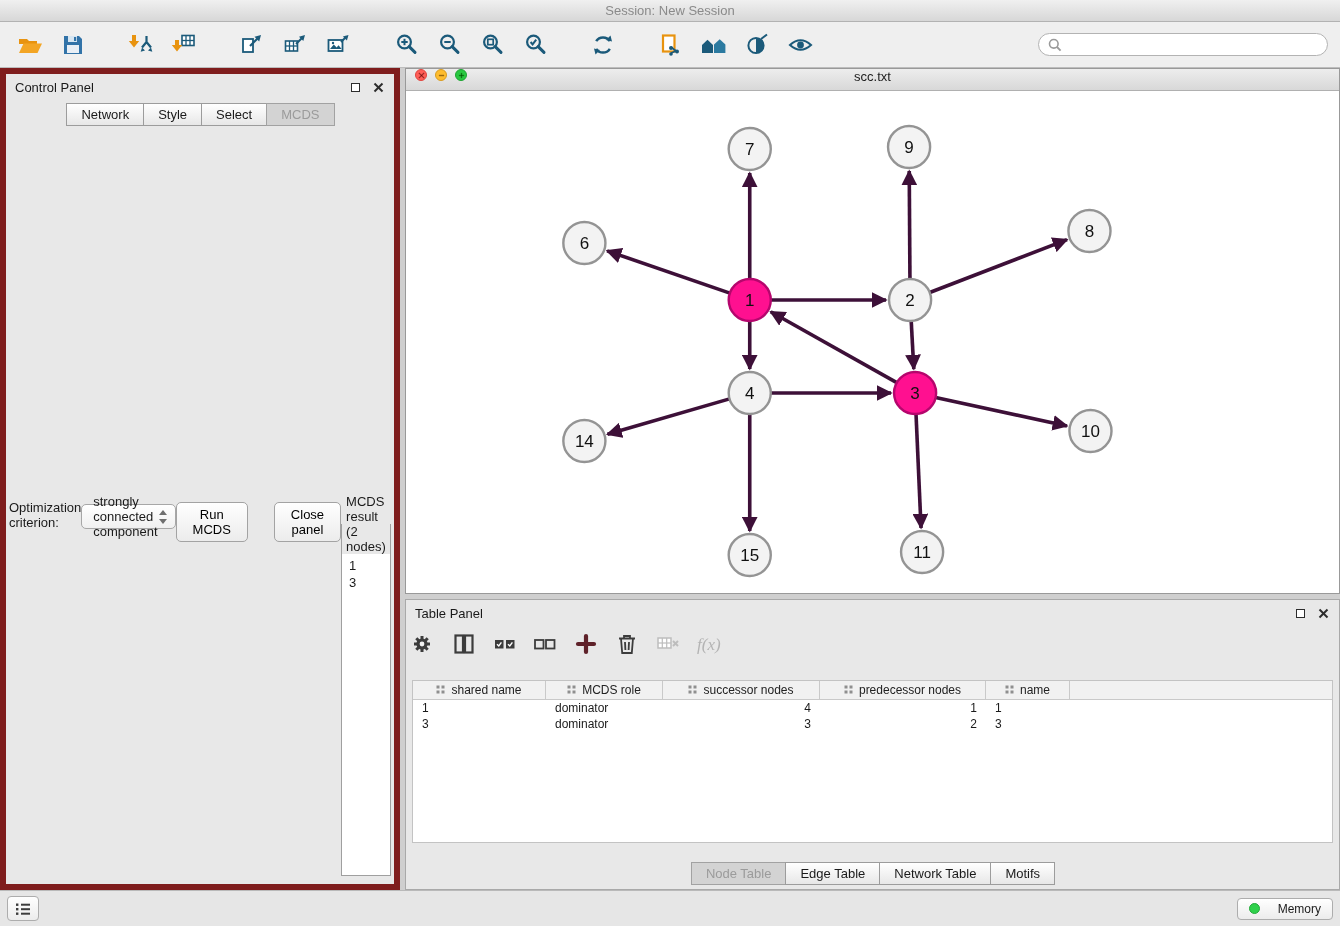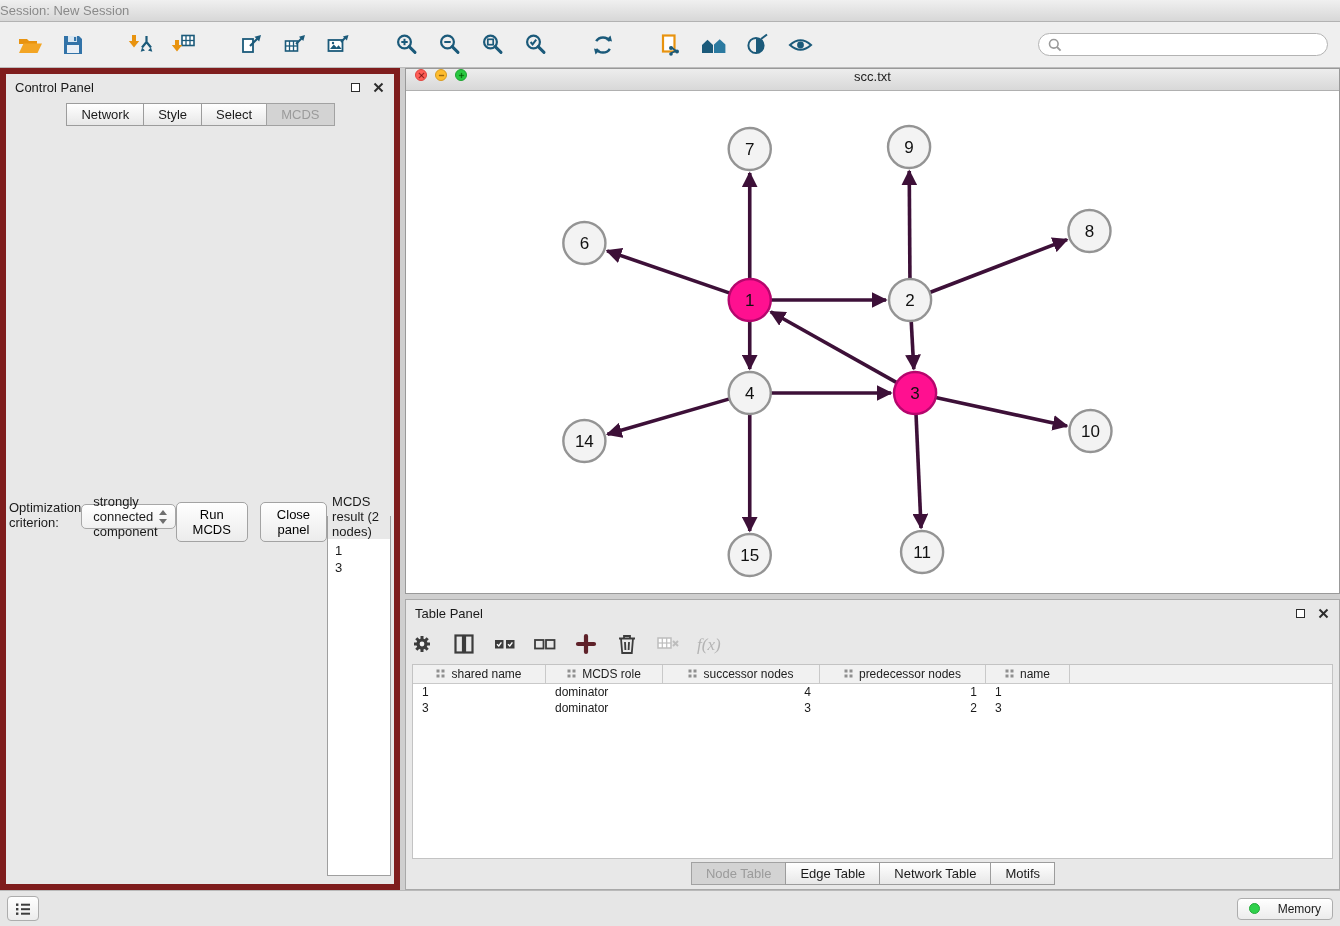--- a/index.html
+++ b/index.html
@@ -1,21 +1,21 @@
 <!DOCTYPE html>
 <html><head>
 <meta charset="utf-8">
 <style>
   *{box-sizing:border-box;margin:0;padding:0}
   html,body{width:1340px;height:926px}
   body{font-family:"Liberation Sans",sans-serif;font-size:13px;color:#1a1a1a;background:#cfcfcf;overflow:hidden}
 
   
   .titlebar{height:22px;background:linear-gradient(#f0f0f0,#d7d7d7);border-bottom:1px solid #b2b2b2;
-    display:flex;align-items:center;color:#8a8a8a}
+    display:flex;align-items:center;justify-content:center;color:#8a8a8a}
 
   
   .toolbar{height:46px;background:#efefef;border-bottom:1px solid #bdbdbd;display:flex;align-items:center;
     padding:0 12px;gap:7px}
   .tbtn{width:36px;height:36px;display:flex;align-items:center;justify-content:center;border-radius:5px;cursor:default}
   .tgap{width:18px}
   .search{margin-left:auto;width:290px;height:23px;border:1px solid #b3b3b3;border-radius:12px;background:#fff;
     display:flex;align-items:center;padding:0 8px;gap:5px}
   .search input{border:none;outline:none;flex:1;font-size:13px;background:transparent}
 
@@ -31,21 +31,21 @@
   .floatsq{width:9px;height:9px;border:1.6px solid #2c2c2c;background:#fff}
   .cp-tabs,.tp-tabs{display:flex;justify-content:center;padding:3px 0 4px}
   .tab{border:1px solid #9c9c9c;background:linear-gradient(#ffffff,#e7e7e7);padding:3px 14px;margin-right:-1px;
     font-size:13px;cursor:default;white-space:nowrap}
   .tab.sel{background:#d3d3d3;color:#9b9b9b;border-color:#a2a2a2}
   .cp-body{flex:1;display:flex;flex-direction:row;align-items:center;padding:14px 3px 8px}
   .opt-label{margin-top:10px}
   .selectbox{margin-top:13px;width:310px;height:25px;border:1px solid #a7a7a7;border-radius:5px;
     background:linear-gradient(#ffffff,#f0f0f0);display:flex;align-items:center;padding:0 7px 0 11px}
   .selectbox .val{flex:1}
-  .btnrow{display:flex;gap:12px;margin-top:24px}
+  .btnrow{display:flex;gap:26px;margin-top:24px}
   .btn{border:1px solid #a3a3a3;border-radius:5px;background:linear-gradient(#ffffff,#ececec);
     padding:4px 16px;font-size:13px;cursor:default}
   fieldset.result{margin-top:auto;width:378px;height:382px;border:1px solid #9f9f9f;background:#ffffff;padding:0}
   fieldset.result legend{background:#e8e8e8;padding:0 4px;font-size:13px}
   .result-list{padding:3px 7px;font-size:13px;line-height:17px}
 
   
   .network-window{height:526px;border:1px solid #999;background:#fff;display:flex;flex-direction:column}
   .net-head{height:22px;background:linear-gradient(#ededed,#d8d8d8);border-bottom:1px solid #b0b0b0;
     display:flex;align-items:flex-start;padding:0 9px;position:relative;flex:0 0 22px}
@@ -53,21 +53,21 @@
   .light{width:12px;height:12px;border-radius:50%;display:flex;align-items:center;justify-content:center}
   .light.red{background:#ff5e57;border:1px solid #e0443e}
   .light.yel{background:#febc2e;border:1px solid #d89c21}
   .light.grn{background:#28c840;border:1px solid #1ea433}
   .net-title{position:absolute;left:0;right:0;text-align:center;color:#1c1c1c}
   .graph{flex:1;width:100%;display:block}
 
   
   .table-panel{flex:1;border:1px solid #a9a9a9;background:#e8e8e8;display:flex;flex-direction:column;min-height:0}
   .tp-toolbar{height:38px;display:flex;align-items:center;gap:16px;padding:0 3px}
-  .tgrid{margin:0 6px;background:#fff;border:1px solid #c3c3c3;flex:1;overflow:hidden;min-height:0}
+  .tgrid{margin:16px 6px;background:#fff;border:1px solid #c3c3c3;flex:1;overflow:hidden;min-height:0}
   .thead{display:flex;background:#f1f1f1;border-bottom:1px solid #c9c9c9;height:19px}
   .th{display:flex;align-items:center;justify-content:center;gap:5px;border-right:1px solid #c9c9c9;font-size:12px;color:#222}
   .trow{display:flex;height:16px;line-height:16px;font-size:12px}
   .tcell{padding:0 9px;overflow:hidden;white-space:nowrap}
   .c0{width:133px}.c1{width:117px}.c2{width:157px}.c3{width:166px}.c4{width:84px}
   .tcell.c2,.tcell.c3{text-align:right}
   .fx{font-family:"Liberation Serif",serif;font-style:italic;font-size:17px;color:#b4b4b4}
 
   
   .statusbar{height:36px;background:#e6e6e6;border-top:1px solid #b9b9b9;display:flex;align-items:center;padding:0 7px}

